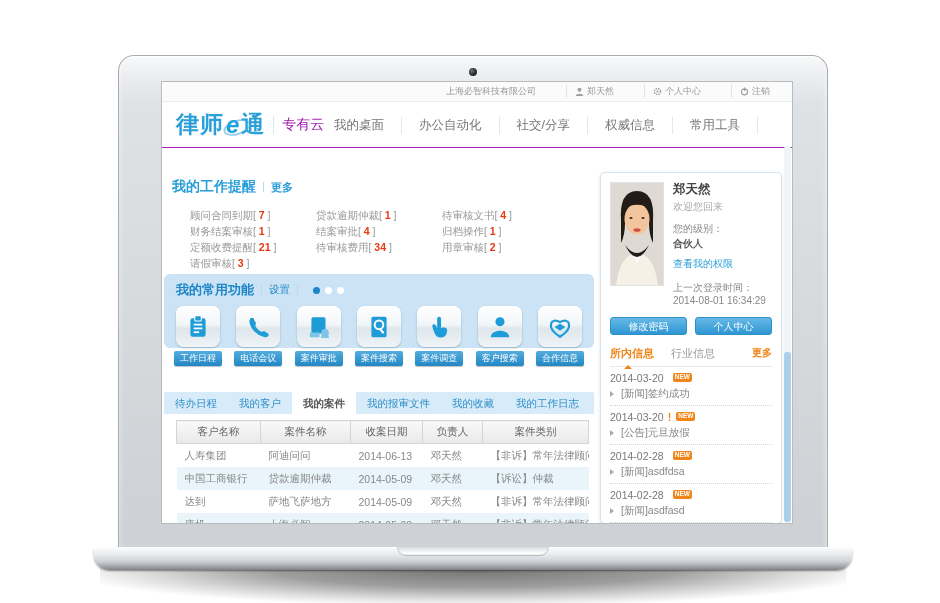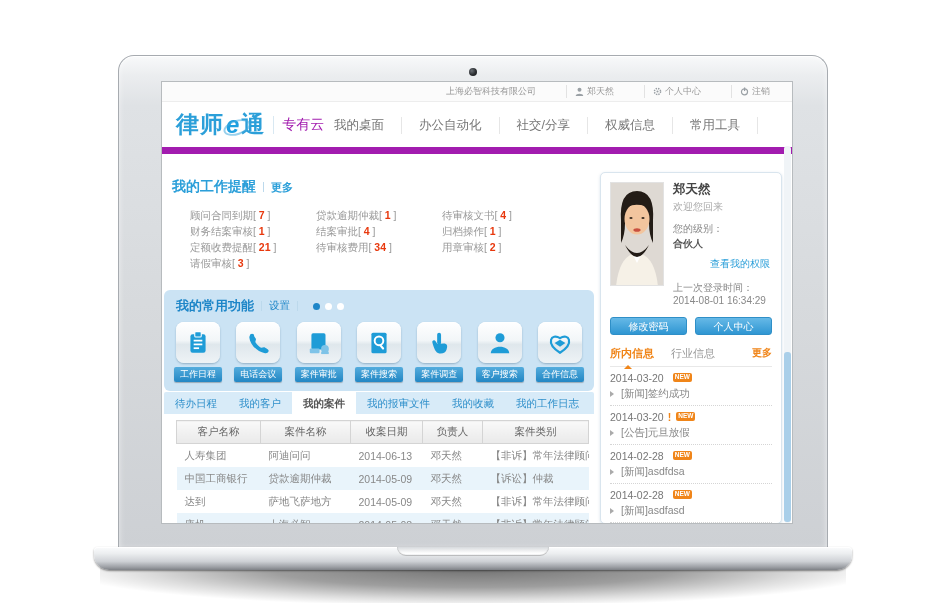--- a/index.html
+++ b/index.html
@@ -24,21 +24,21 @@
     border:1px solid #b7bbbe;box-sizing:content-box;overflow:hidden;font-size:11px;color:#888;}
 
   
   .topbar{position:absolute;left:0;top:0;width:100%;height:20px;background:#fbfbfb;border-bottom:1px solid #ededed;
     display:flex;justify-content:flex-end;align-items:center;padding-right:14px;box-sizing:border-box;gap:22px;}
   .topbar .tb-item{display:flex;align-items:center;gap:3px;font-size:9px;color:#999;padding:0 8px;border-left:1px solid #e2e2e2;cursor:pointer;}
   .topbar .tb-item:first-child{border-left:none;}
   .tb-ico{width:9px;height:9px;display:inline-block;}
 
   
-  .header{position:absolute;left:0;top:21px;width:100%;height:44px;background:#fff;border-bottom:7px solid #a21caf;}
+  .header{position:absolute;left:0;top:21px;width:100%;height:44px;background:#fff;border-bottom:1px solid #a21caf;}
   .logo{position:absolute;left:14px;top:6px;display:flex;align-items:center;}
   .logo .zi{font-size:23px;font-weight:bold;color:#2b9fd9;letter-spacing:1px;}
   .logo .e{position:relative;font-size:24px;font-weight:bold;font-style:italic;color:#1d9fe0;margin:0 2px;line-height:1;}
   .logo .e i{position:absolute;left:-3px;top:7px;width:24px;height:11px;border:2px solid rgba(68,170,221,.55);border-radius:50%;transform:rotate(-18deg);}
   .logo .sub{margin-left:8px;padding-left:8px;border-left:1px solid #d8e8f2;font-size:14px;color:#a21caf;}
   .nav{position:absolute;right:34px;top:0;height:44px;display:flex;align-items:center;}
   .nav .nav-item{font-size:12.5px;color:#777;padding:0 17px;border-right:1px solid #e6e6e6;cursor:pointer;white-space:nowrap;}
   .nav .nav-item.active{color:#737373;}
 
   
@@ -48,21 +48,21 @@
   .more-link{font-size:11px;color:#2b9fd9;font-weight:bold;cursor:pointer;}
   .rem-grid{display:flex;margin-top:11px;padding-left:18px;}
   .rem-col{width:126px;}
   .rem-col.c3{width:140px;}
   .rem-item{font-size:10.5px;color:#999;line-height:16px;cursor:pointer;white-space:nowrap;}
   .rem-count{color:#e8380d;font-weight:bold;}
   .rem-count::before{content:"[ ";color:#999;font-weight:normal;}
   .rem-count::after{content:" ]";color:#999;font-weight:normal;}
 
   
-  .func-band{position:absolute;left:2px;top:208px;width:430px;height:101px;background:#cbe3f4;border-radius:6px;}
+  .func-band{position:absolute;left:2px;top:192px;width:430px;height:74px;background:#cbe3f4;border-radius:6px;}
   .band-head{padding:7px 0 0 12px;display:flex;align-items:center;}
   .band-title{font-size:13px;font-weight:bold;color:#1e86c8;}
   .band-set{font-size:10.5px;color:#1e86c8;cursor:pointer;}
   .dots{display:flex;gap:5px;margin-left:8px;}
   .dot{width:7px;height:7px;border-radius:50%;background:#fff;cursor:pointer;}
   .dot.on{background:#1e86c8;}
   .func-row{display:flex;justify-content:space-between;padding:7px 10px 0 10px;}
   .func-item{width:48px;text-align:center;cursor:pointer;}
   .func-sq{width:44px;height:41px;margin:0 auto;border-radius:8px;
     background:linear-gradient(180deg,#ffffff 0%,#f2f6f8 45%,#dfe7ec 55%,#eef3f6 100%);
@@ -88,21 +88,21 @@
   
   .side-card{position:absolute;left:438px;top:90px;width:182px;height:352px;background:#fff;border:1px solid #d9e5ee;
     border-radius:5px;box-shadow:0 1px 3px rgba(100,140,170,.25);padding:9px;box-sizing:border-box;overflow:hidden;}
   .prof{display:flex;}
   .photo{width:52px;height:102px;border:1px solid #e2e2e2;flex:none;overflow:hidden;background:#ddd8d2;}
   .prof-info{margin-left:9px;font-size:10px;color:#888;line-height:1.25;}
   .prof-name{font-size:12.5px;font-weight:bold;color:#444;}
   .prof-welcome{color:#aaa;margin-top:3px;}
   .prof-lvl-label{margin-top:10px;}
   .prof-lvl{font-weight:bold;color:#555;margin-top:2px;}
-  .prof-link{color:#2b9fd9;margin-top:8px;cursor:pointer;margin-left:37px;}
+  .prof-link{color:#2b9fd9;margin-top:8px;cursor:pointer;}
   .prof-login-label{margin-top:11px;}
   .prof-login{margin-top:1px;}
   .btn-row{display:flex;justify-content:space-between;margin-top:9px;}
   .blue-btn{width:77px;height:18px;line-height:18px;text-align:center;font-size:10px;color:#fff;border-radius:3px;cursor:pointer;
     background:linear-gradient(180deg,#66b9e7,#2f96d2);border:1px solid #2f8fc7;box-sizing:border-box;}
   .news-tabs{margin-top:11px;border-bottom:1px solid #e8e8e8;padding-bottom:5px;position:relative;font-size:11px;}
   .news-tab-on{color:#f08519;font-weight:bold;cursor:pointer;position:relative;}
   .news-tab-on::after{content:"";position:absolute;left:14px;bottom:-10px;border:4px solid transparent;border-bottom-color:#f08519;}
   .news-tab-off{color:#999;margin-left:14px;cursor:pointer;}
   .news-more{float:right;color:#f08519;font-size:10px;font-weight:bold;cursor:pointer;}

